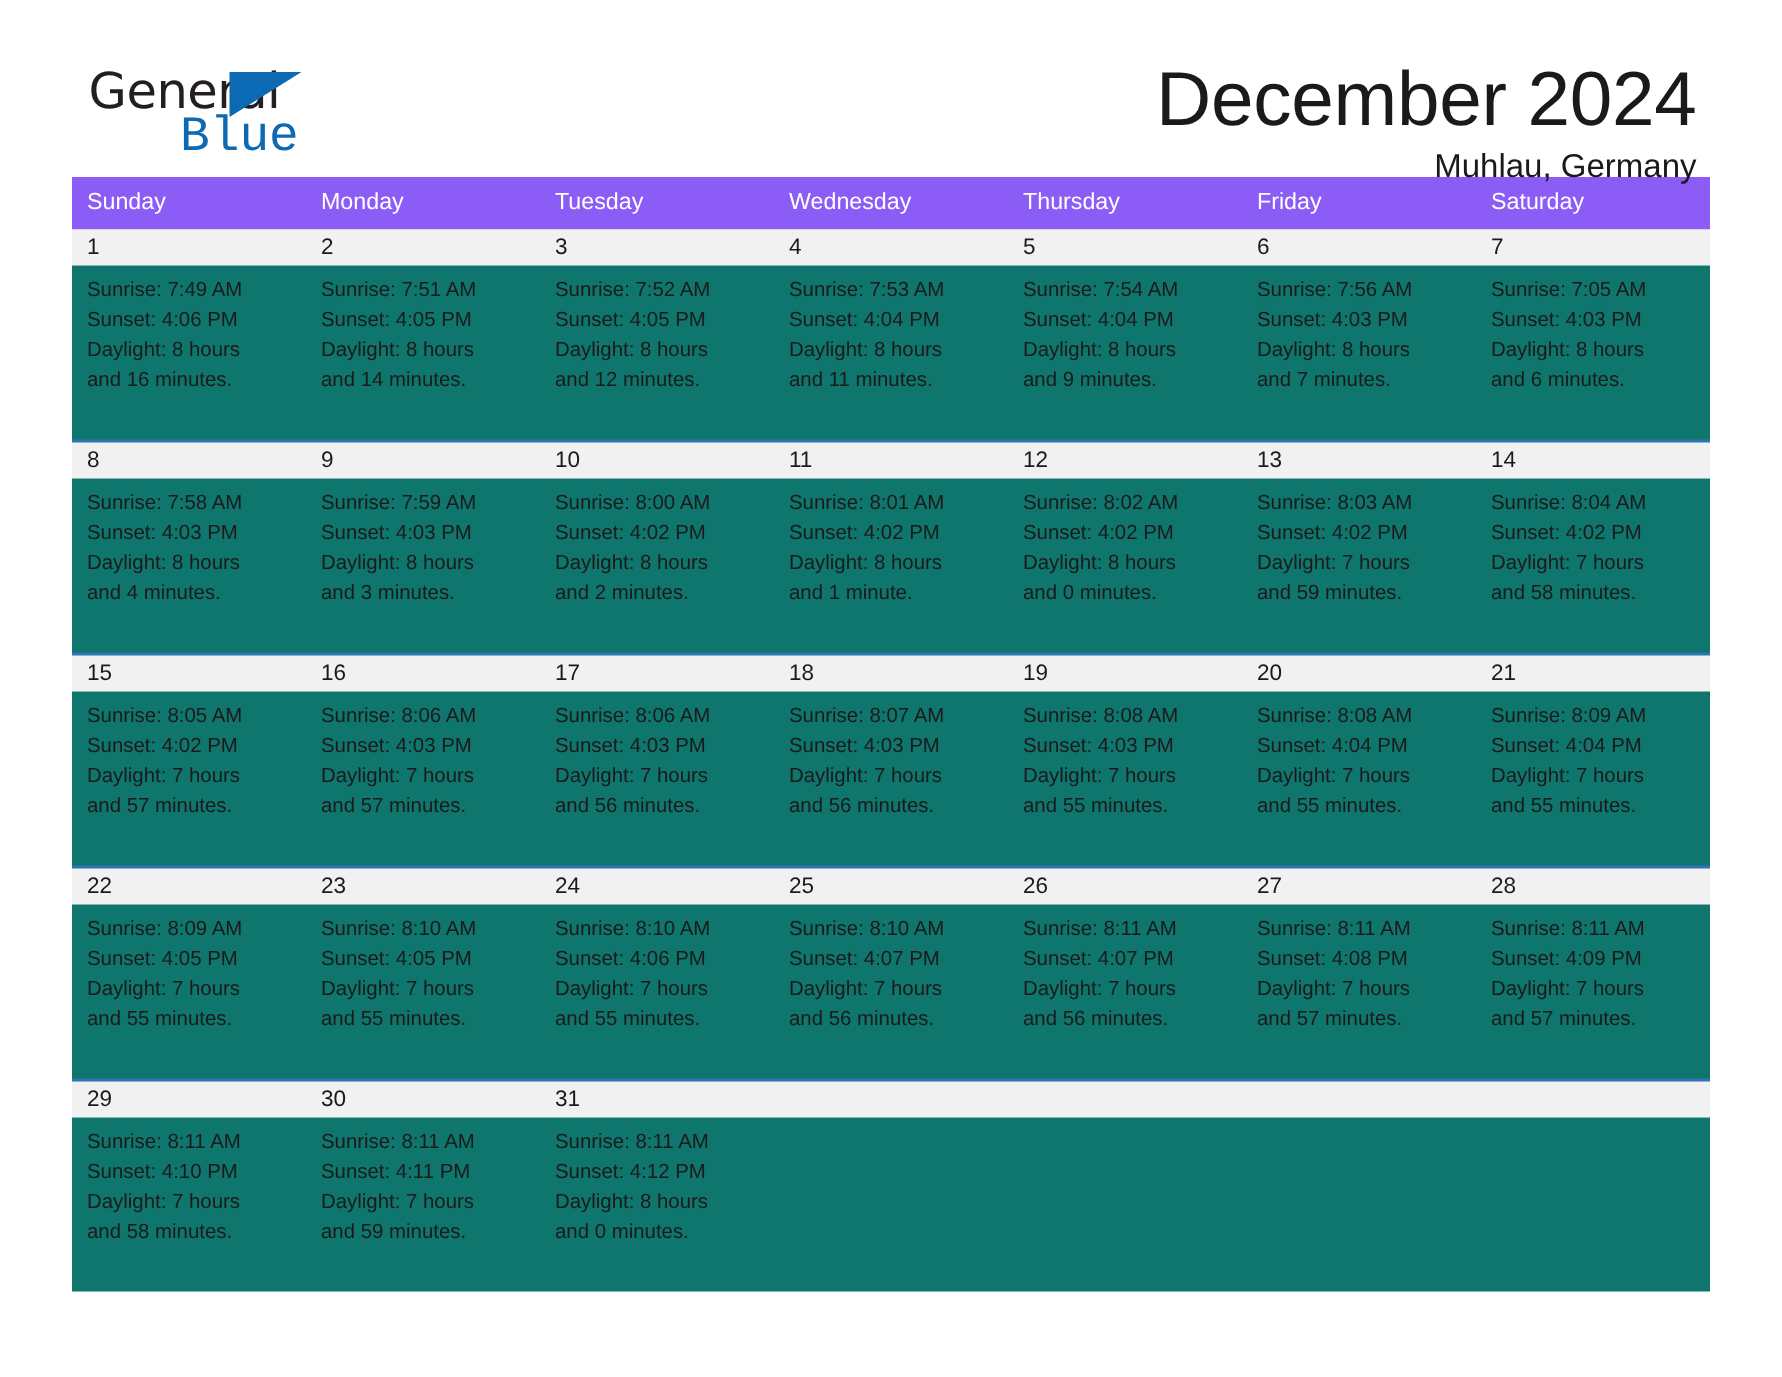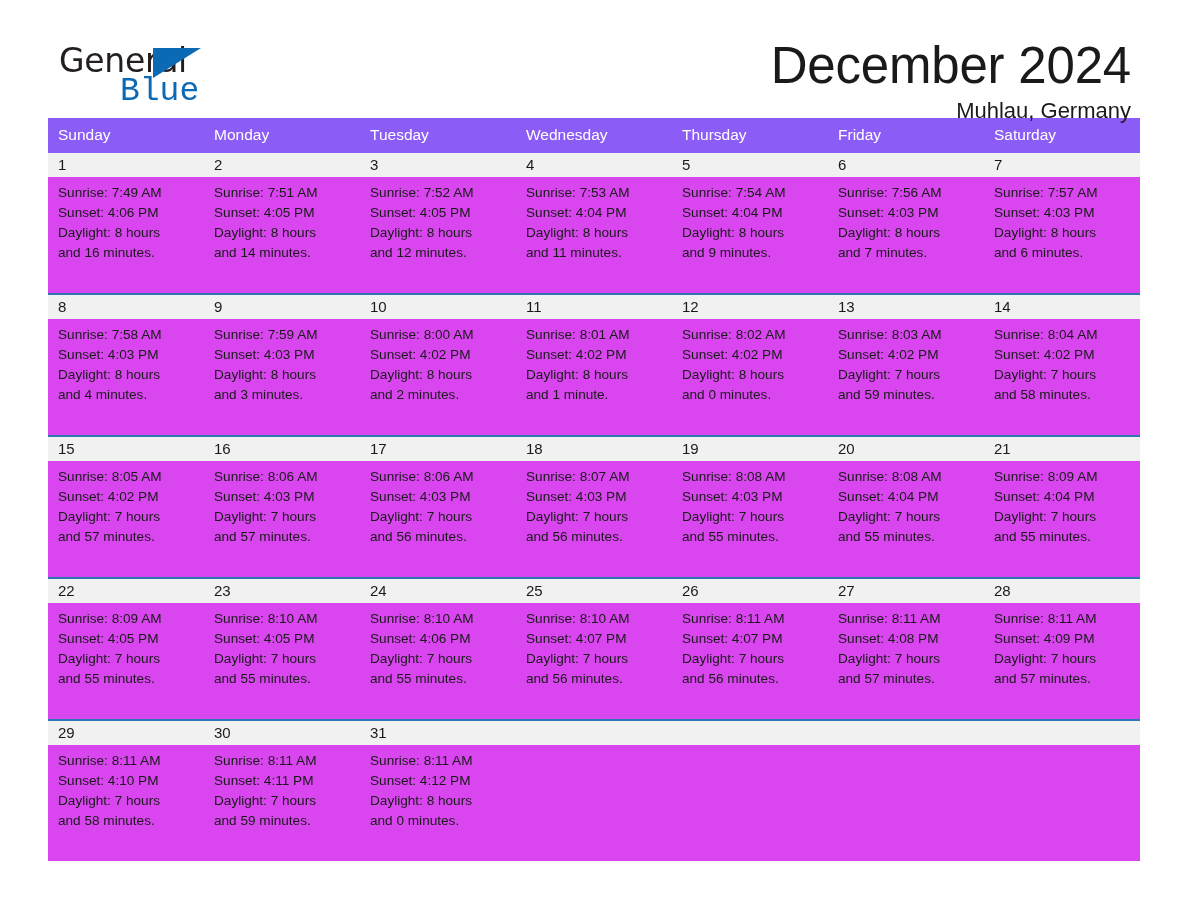--- a/index.html
+++ b/index.html
@@ -116,21 +116,21 @@
     padding: 3px 0 4px 10px;
     height: 16px;
     vertical-align: top;
     line-height: 17px;
   }
   .daynum-row.first-week td {
     border-top: none;
   }
 
   .detail-row td {
-    background: #d946ef;
+    background: #0f766e;
     vertical-align: top;
     padding: 6px 6px 14px 10px;
     height: 96px;
   }
   .detail-row td .lines {
     font-size: 13.6px;
     line-height: 20px;
     color: #1a1a1a;
     white-space: pre-line;
   }
@@ -217,21 +217,21 @@
 Daylight: 8 hours
 and 9 minutes.</div>
           </td>
         <td>
             <div class="lines">Sunrise: 7:56 AM
 Sunset: 4:03 PM
 Daylight: 8 hours
 and 7 minutes.</div>
           </td>
         <td>
-            <div class="lines">Sunrise: 7:57 AM
+            <div class="lines">Sunrise: 7:05 AM
 Sunset: 4:03 PM
 Daylight: 8 hours
 and 6 minutes.</div>
           </td>
       </tr>
 
       <tr class="daynum-row">
         <td>8</td>
         <td>9</td>
         <td>10</td>

